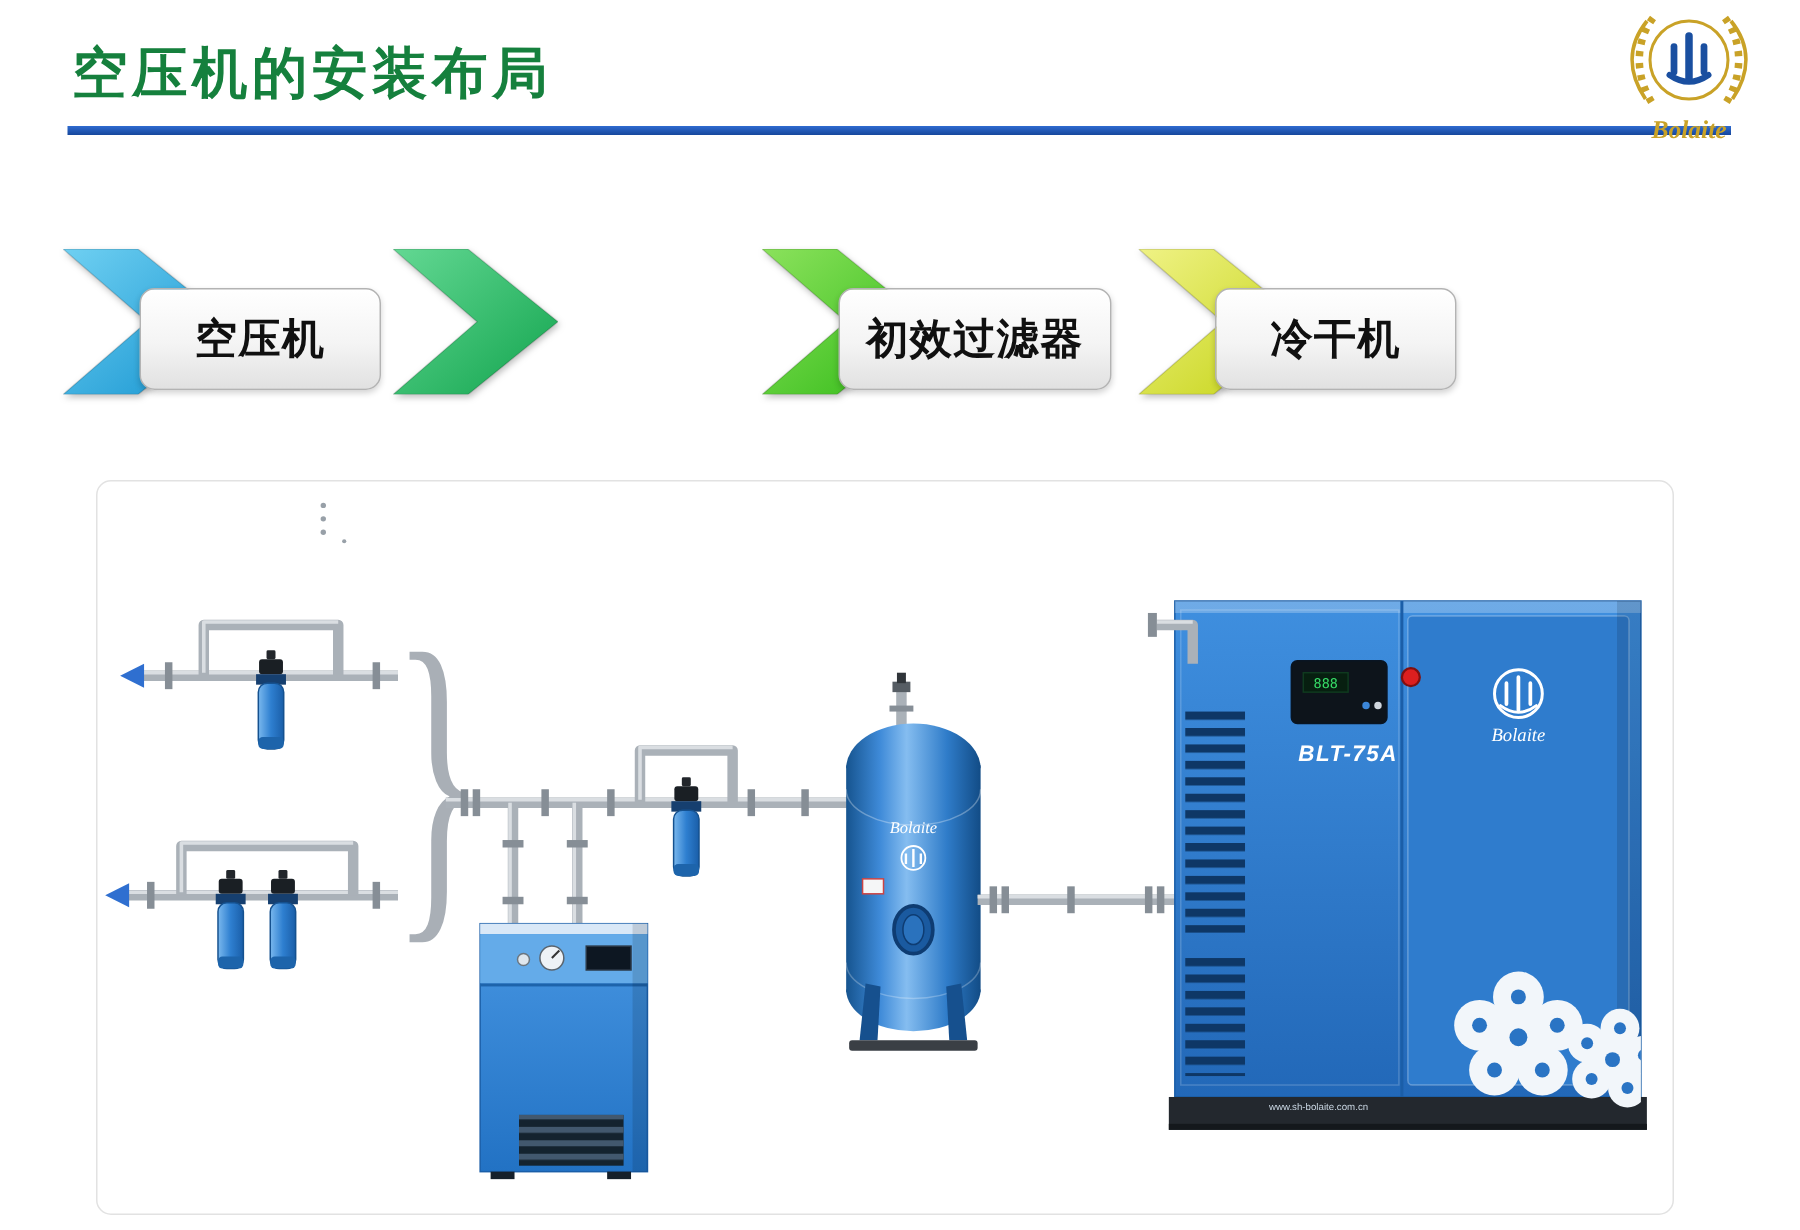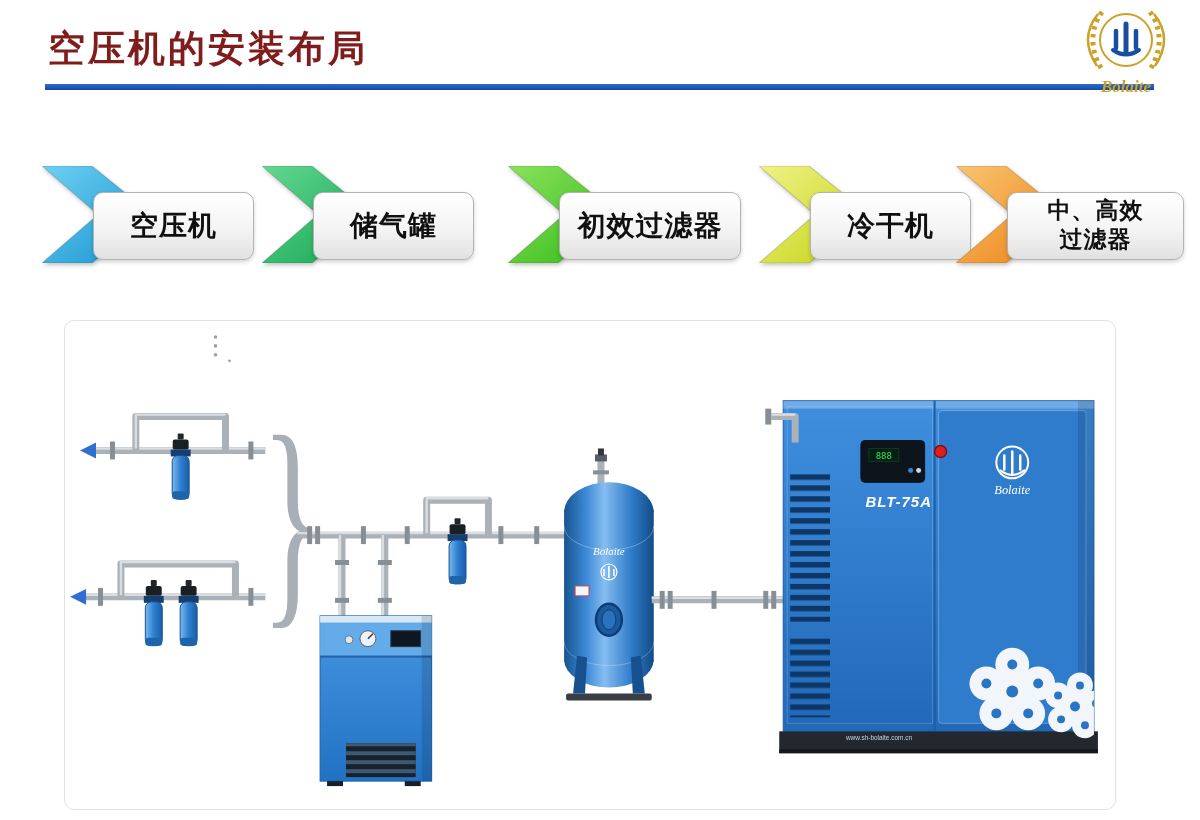--- a/index.html
+++ b/index.html
@@ -1,20 +1,20 @@
 <!DOCTYPE html>
 <html><head>
 <meta charset="utf-8">
 <style>
   *{margin:0;padding:0;box-sizing:border-box}
   body{background:#e9e9e9;font-family:"Liberation Sans",sans-serif}
   .slide{width:1200px;height:820px;background:#fff;position:relative;overflow:hidden;margin:0 auto;box-shadow:0 0 0 1px #ddd}
 
   
-  .title{position:absolute;left:48px;top:24px;font-size:37px;font-weight:800;color:#7f1d1d;letter-spacing:3px}
+  .title{position:absolute;left:48px;top:24px;font-size:37px;font-weight:800;color:#15803d;letter-spacing:3px}
   .rule{position:absolute;left:45px;right:46px;top:84px;height:6px;background:linear-gradient(180deg,#2f6bd0,#16479c)}
   .logo{position:absolute;right:30px;top:4px;width:88px;height:96px}
 
   
   .flow{position:absolute;left:0;top:166px;width:100%;height:106px}
   .step{position:absolute;top:0;height:100px}
   .chev{position:absolute;left:0;top:0;width:110px;height:97px;filter:drop-shadow(1px 2px 2px rgba(0,0,0,.25))}
   .plate{position:absolute;left:51px;right:0;top:26px;height:68px;border:1px solid #b3b3b3;border-radius:10px;
          background:linear-gradient(180deg,#ffffff 0%,#f4f4f4 55%,#e1e1e1 100%);
          box-shadow:0 2px 4px rgba(0,0,0,.18), inset 0 1px 0 #fff;
@@ -87,52 +87,40 @@
       </svg>
       <div class="plate">
         <span class="lbl">空压机</span>
       </div>
     </div>
 
     <div class="step" style="left:262px;width:212px">
       <svg class="chev" viewBox="0 0 110 96" preserveAspectRatio="none">
         <polygon points="0,0 50,0 110,48 50,96 0,96 56,48" fill="url(#chev-g1)" stroke="rgba(0,0,0,0.15)"></polygon>
       </svg>
-      <div class="plate">
-        <span class="lbl">储气罐</span>
-      </div>
     </div>
 
     <div class="step" style="left:508px;width:233px">
       <svg class="chev" viewBox="0 0 110 96" preserveAspectRatio="none">
         <polygon points="0,0 50,0 110,48 50,96 0,96 56,48" fill="url(#chev-g2)" stroke="rgba(0,0,0,0.15)"></polygon>
       </svg>
       <div class="plate">
         <span class="lbl">初效过滤器</span>
       </div>
     </div>
 
     <div class="step" style="left:759px;width:212px">
       <svg class="chev" viewBox="0 0 110 96" preserveAspectRatio="none">
         <polygon points="0,0 50,0 110,48 50,96 0,96 56,48" fill="url(#chev-g3)" stroke="rgba(0,0,0,0.15)"></polygon>
       </svg>
       <div class="plate">
         <span class="lbl">冷干机</span>
       </div>
     </div>
 
-    <div class="step" style="left:956px;width:228px">
-      <svg class="chev" viewBox="0 0 110 96" preserveAspectRatio="none">
-        <polygon points="0,0 50,0 110,48 50,96 0,96 56,48" fill="url(#chev-g4)" stroke="rgba(0,0,0,0.15)"></polygon>
-      </svg>
-      <div class="plate">
-        <span class="lbl two">中、高效</span>
-        <span class="lbl two">过滤器</span>
-      </div>
-    </div>
   </div>
 
   <div class="diagram">
     <svg viewBox="0 0 1052 490">
       <defs>
         <linearGradient id="filtG" x1="0" y1="0" x2="1" y2="0">
           <stop offset="0" stop-color="#7ab8ee"></stop>
             <stop offset="0.5" stop-color="#2e7fd0"></stop>
             <stop offset="1" stop-color="#1a5ea8"></stop>
         </linearGradient>

